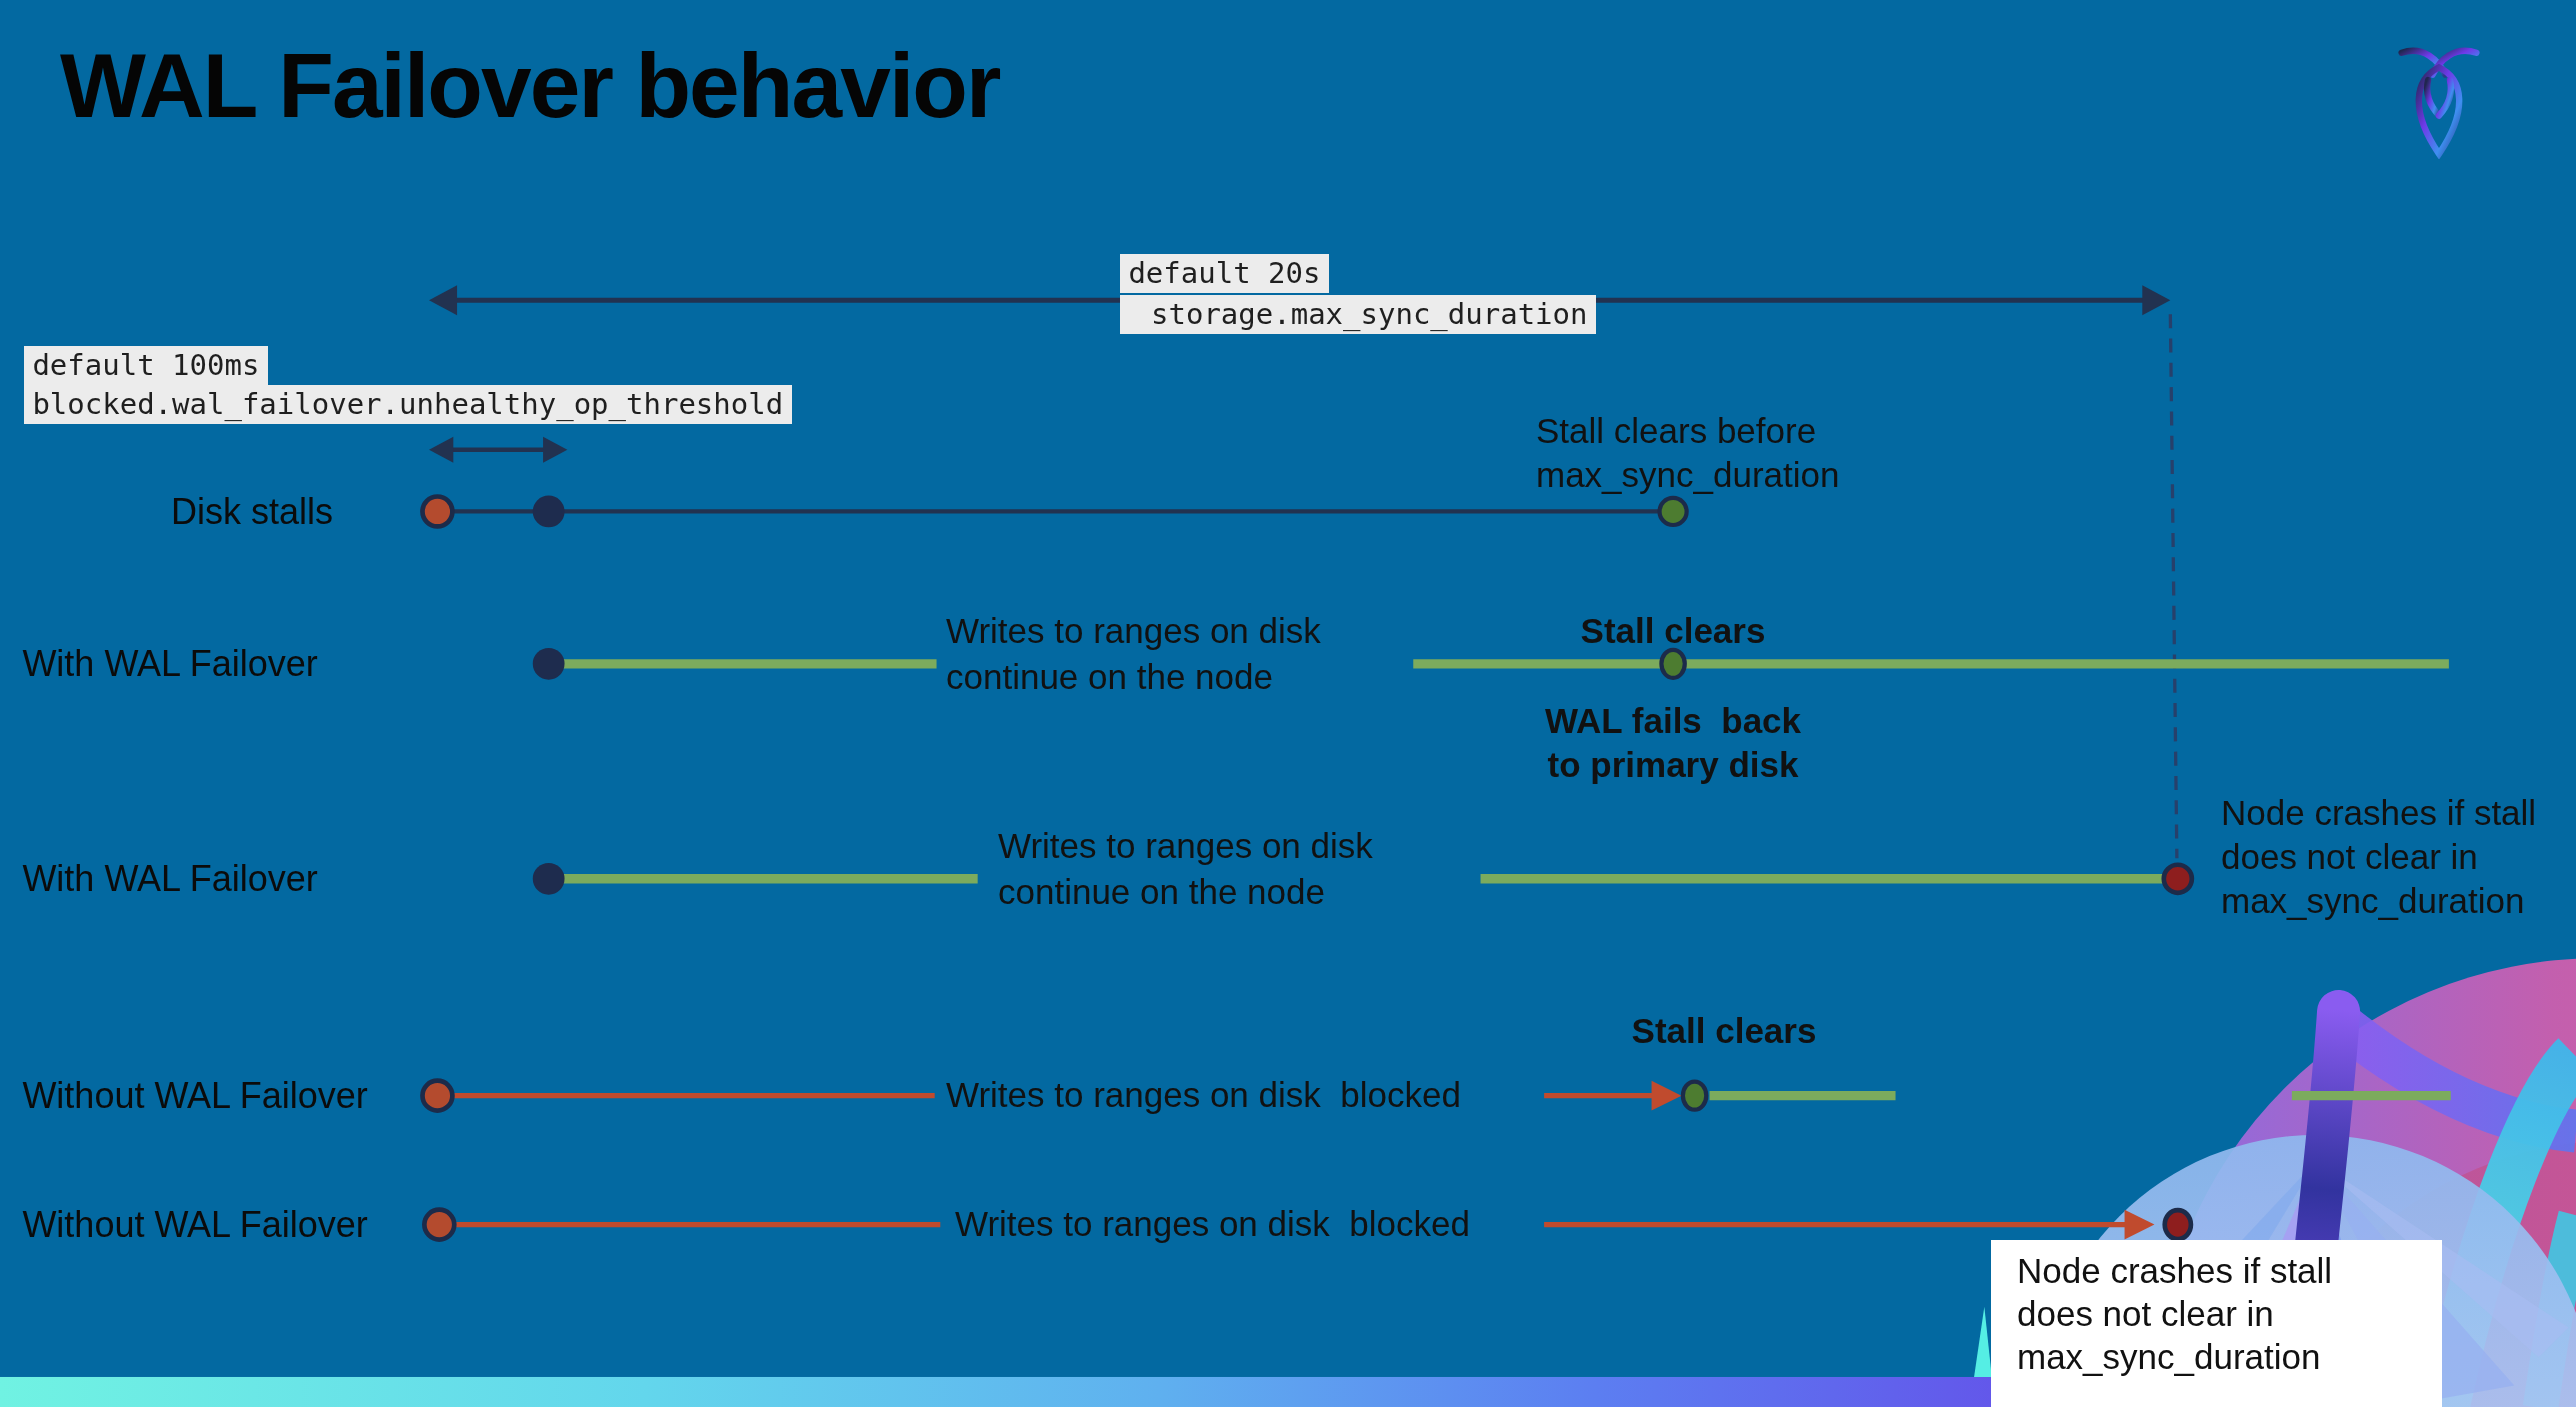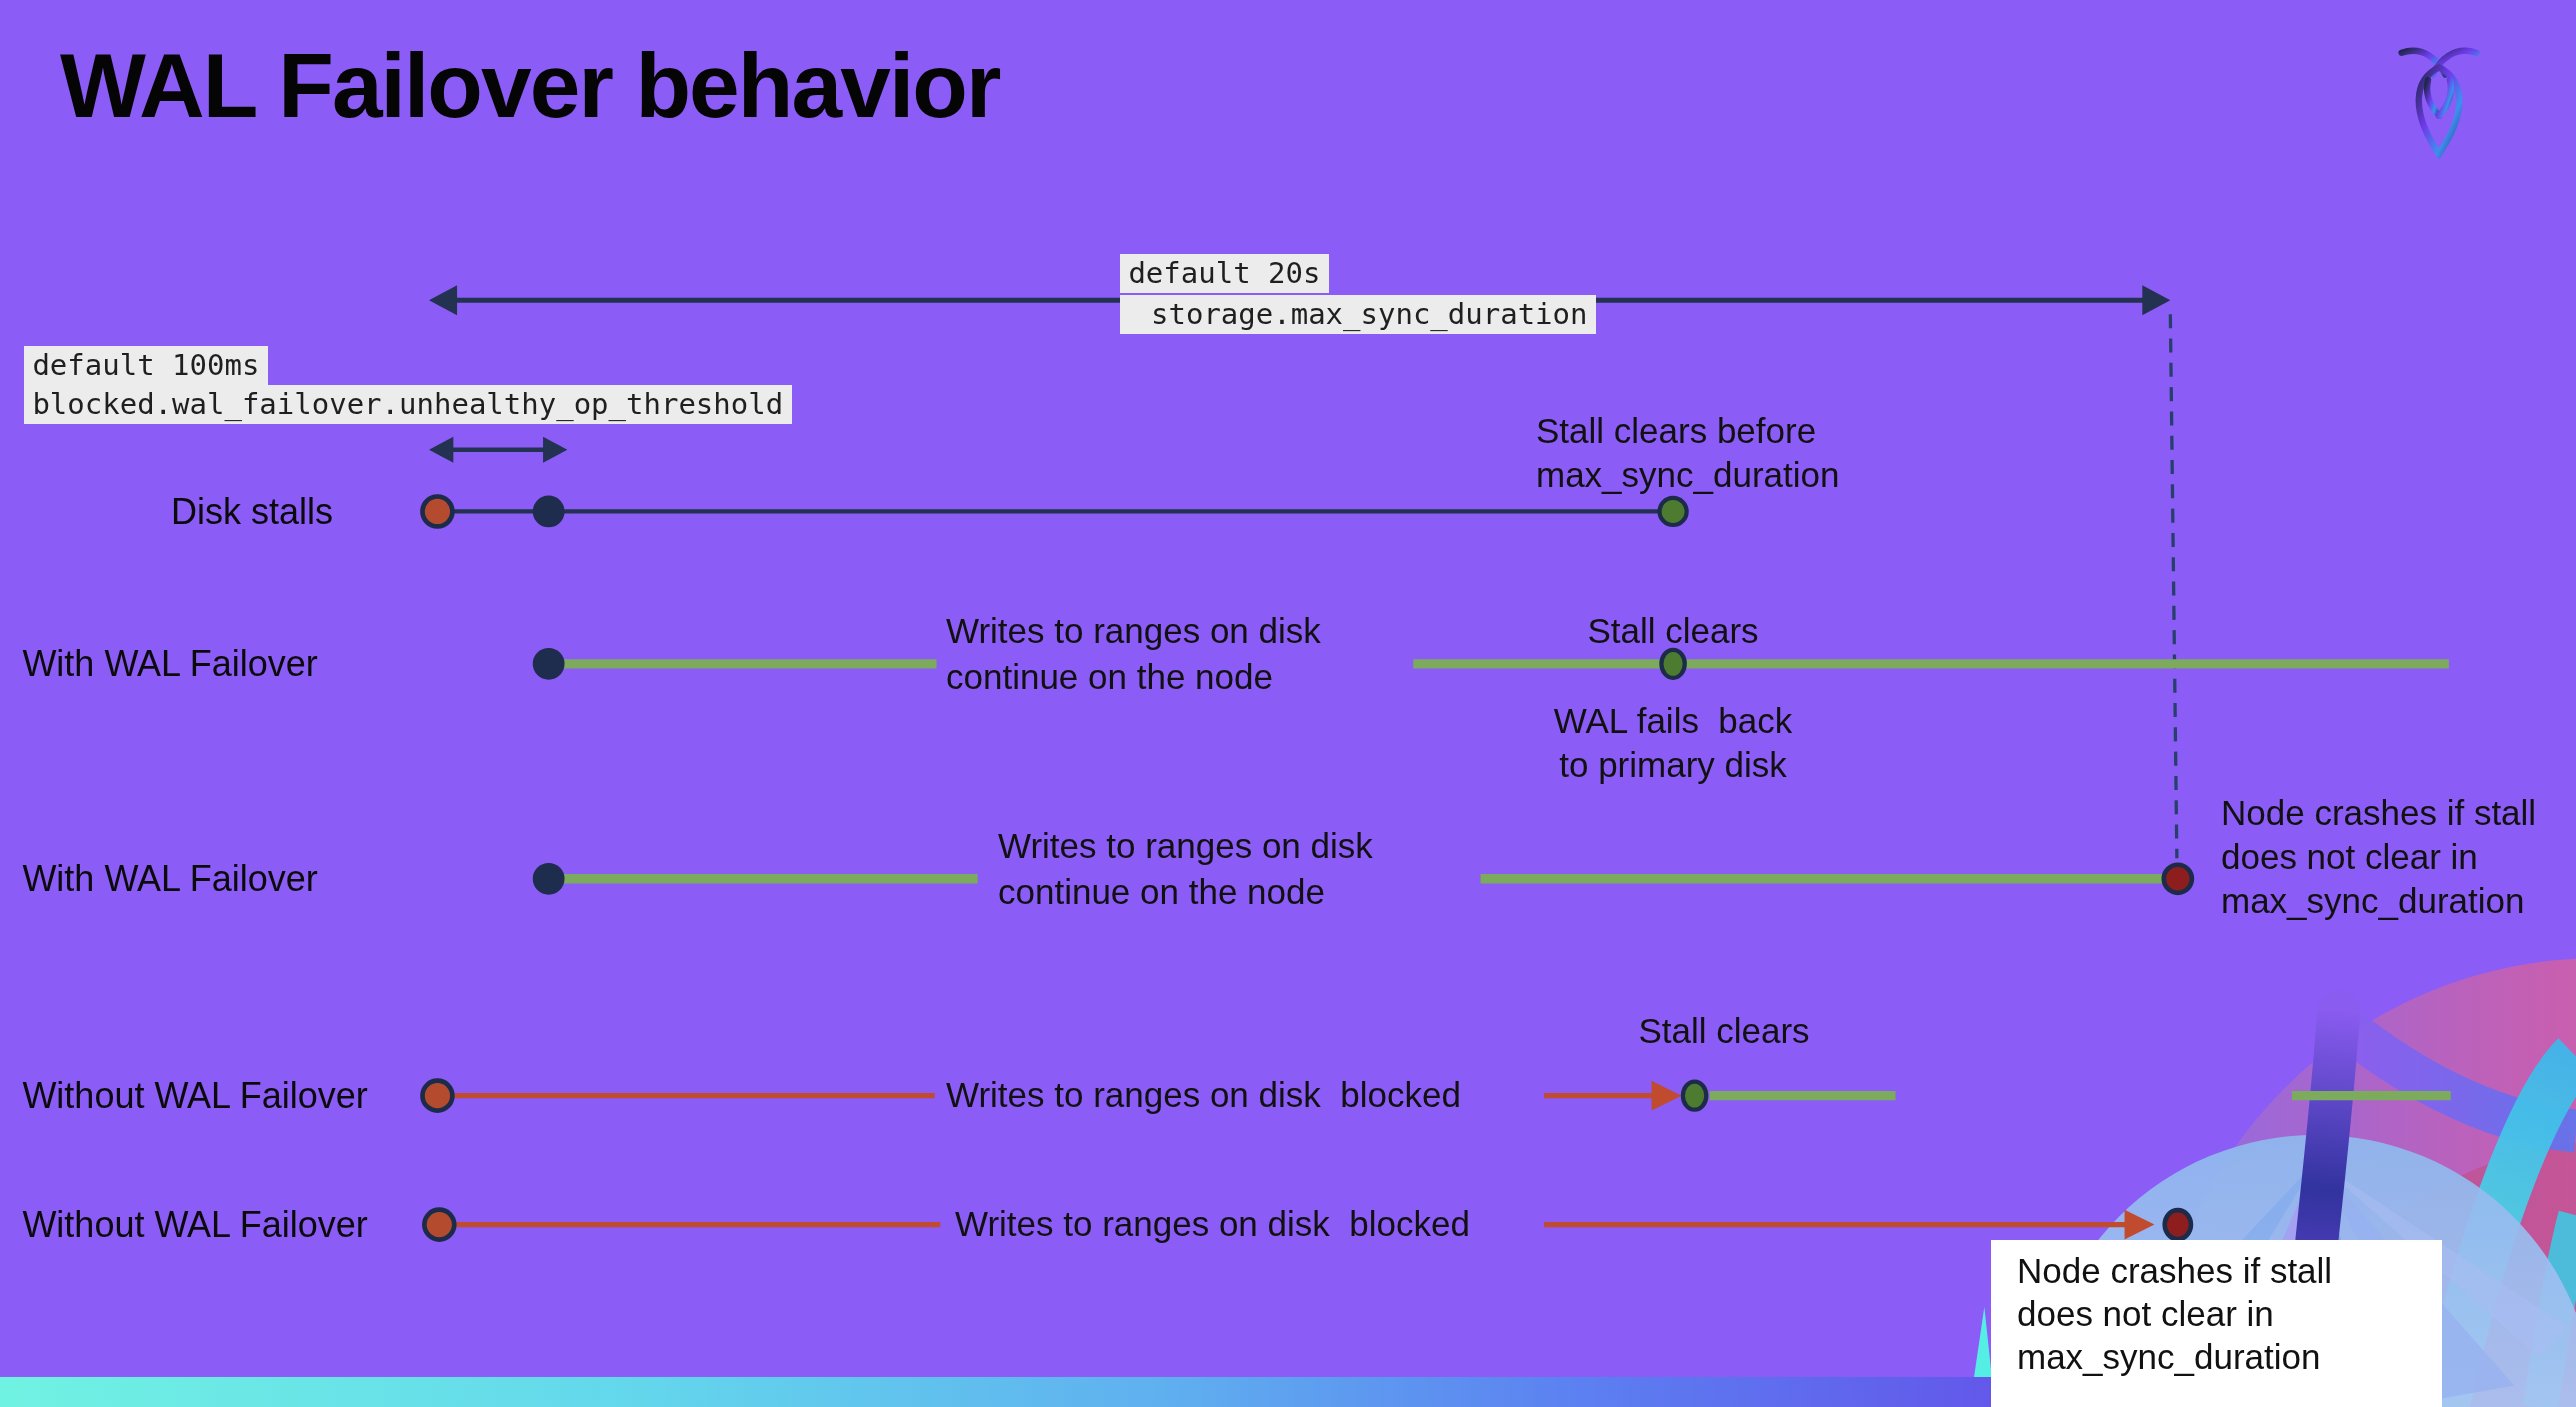--- a/index.html
+++ b/index.html
@@ -1,38 +1,38 @@
 <!DOCTYPE html>
 <html style="font-size:15px"><head>
 <meta charset="utf-8">
 <style>
   html,body{margin:0;padding:0;background:#fff;}
   #canvas{
-    position:relative;width:2576px;height:1408px;overflow:hidden;background:#8b5cf6;
+    position:relative;width:2576px;height:1408px;overflow:hidden;background:#0369a1;
     font-family:"Liberation Sans","DejaVu Sans",sans-serif;color:#101010;
   }
   #diagram-svg{position:absolute;left:0;top:0;z-index:0;}
   .title{
     position:absolute;left:60px;top:34px;font-size:91px;font-weight:800;
     letter-spacing:-1.9px;color:#050505;white-space:nowrap;z-index:2;
   }
   .chip{
     position:absolute;display:inline-block;background:#ececec;color:#1f1f1f;
     font-family:"DejaVu Sans Mono","Liberation Mono",monospace;font-size:29px;
     line-height:37px;padding:0.9px 8.4px;white-space:pre;z-index:2;
   }
   .rowlabel{
     position:absolute;font-size:36px;line-height:41px;color:#0b0b0b;
     white-space:nowrap;z-index:2;
   }
   .note{
     position:absolute;font-size:35px;line-height:44px;color:#111;
     white-space:pre-wrap;z-index:2;
   }
-  .note.center{text-align:center;transform:translateX(-50%);}
+  .note.center{text-align:center;transform:translateX(-50%);font-weight:bold;}
   .whitebox{
     position:absolute;left:1991px;top:1240px;width:451px;height:167px;
     background:#ffffff;z-index:1;
   }
   .whitebox .note{position:absolute;left:26px;top:9.3px;line-height:43px;}
   .logo{position:absolute;left:2398px;top:43px;z-index:2;}
 </style>
 </head>
 <body>
 

